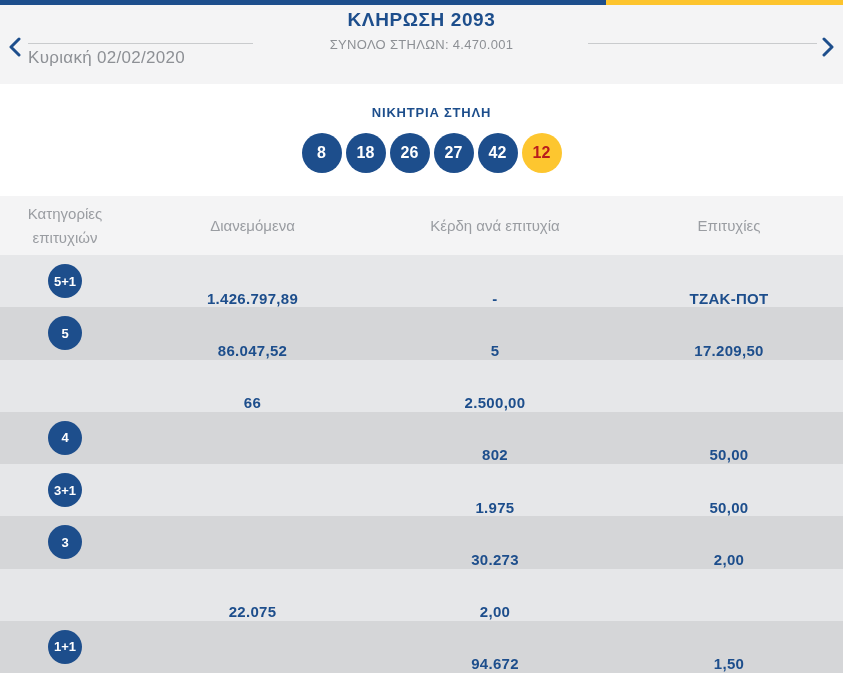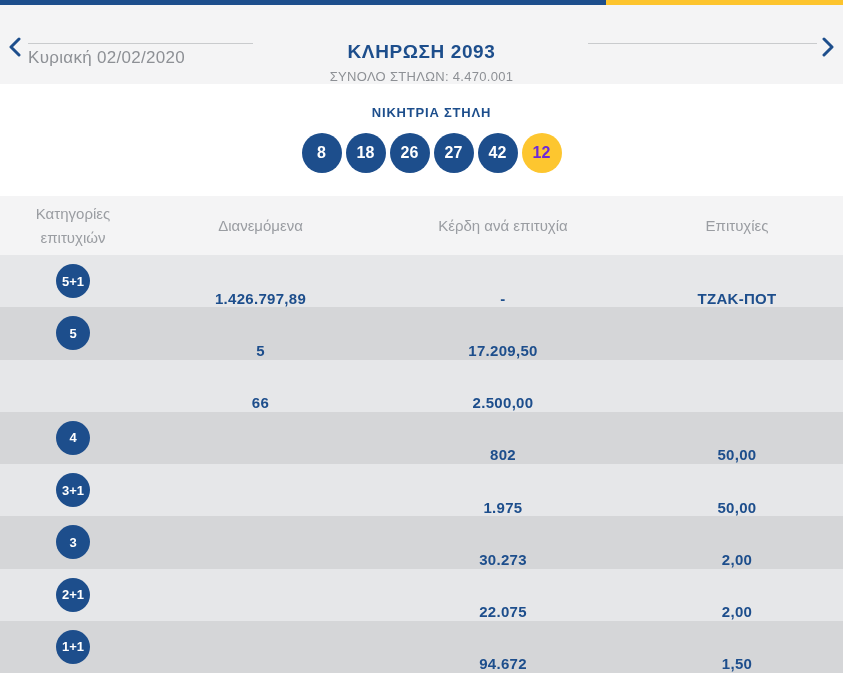--- a/index.html
+++ b/index.html
@@ -24,38 +24,38 @@
   }
   .nav-chevron svg { width: 12px; height: 20px; stroke: #1d4e8c; stroke-width: 3; fill: none; stroke-linecap: round; stroke-linejoin: round; }
   .nav-prev { left: 8px; }
   .nav-next { right: 8px; }
 
   .date-group { position: absolute; left: 28px; top: 38px; }
   .hline { width: 225px; height: 1px; background: #c9cbcd; }
   .right-line { position: absolute; right: 26px; top: 38px; width: 229px; height: 1px; background: #c9cbcd; }
   .date-text { margin-top: 4px; font-size: 17px; color: #8d9095; letter-spacing: 0.3px; }
 
-  .title-group { position: absolute; left: 0; right: 0; top: 36px; text-align: center; }
+  .title-group { position: absolute; left: 0; right: 0; top: 4px; text-align: center; }
   .draw-title { font-size: 19px; font-weight: bold; color: #1d4e8c; letter-spacing: 0.6px; }
   .draw-subtitle { margin-top: 6px; font-size: 13px; color: #8d9095; letter-spacing: 0.3px; }
 
   
   .winning { height: 112px; background: #ffffff; text-align: center; padding-top: 21px; margin-left: 20px; }
   .winning-label { font-size: 13px; font-weight: bold; color: #1d4e8c; letter-spacing: 0.8px; }
   .balls { margin-top: 13px; display: flex; justify-content: center; gap: 4px; }
   .ball {
     width: 40px; height: 40px; border-radius: 50%;
     background: #1d4e8c; color: #ffffff;
     font-weight: bold; font-size: 16px;
     display: flex; align-items: center; justify-content: center;
   }
-  .ball.bonus { background: #fdc62f; color: #6d28d9; }
+  .ball.bonus { background: #fdc62f; color: #b91c1c; }
 
   
-  .grid-cols { display: grid; grid-template-columns: 130px 245px 240px 228px; align-items: center; text-align: center; padding-left: 8px; }
+  .grid-cols { display: grid; grid-template-columns: 130px 245px 240px 228px; align-items: center; text-align: center; }
   .thead { height: 59px; background: #f4f4f5; color: #9a9da2; font-size: 15px; }
   .th-first { padding: 0 16px; line-height: 1.55; }
   .tbody { height: 418px; display: flex; flex-direction: column; }
   .trow { flex: 1; }
   .trow:nth-child(odd) { background: #e6e7e9; }
   .trow:nth-child(even) { background: #d5d6d8; }
   .badge {
     width: 34px; height: 34px; border-radius: 50%;
     background: #1d4e8c; color: #ffffff;
     font-weight: bold; font-size: 13px;
@@ -128,20 +128,21 @@
           <div class="badge">5+1</div>
         </div>
       <div class="cell">1.426.797,89</div>
       <div class="cell">-</div>
       <div class="cell">ΤΖΑΚ-ΠΟΤ</div>
     </div>
     <div class="trow grid-cols">
       <div>
           <div class="badge">5</div>
         </div>
+      <div class="cell">86.047,52</div>
       <div class="cell">5</div>
       <div class="cell">17.209,50</div>
     </div>
     <div class="trow grid-cols">
       <div class="cell"></div>
       <div class="cell">66</div>
       <div class="cell">2.500,00</div>
     </div>
     <div class="trow grid-cols">
       <div>
@@ -161,23 +162,20 @@
     </div>
     <div class="trow grid-cols">
       <div>
           <div class="badge">3</div>
         </div>
       <div class="cell"></div>
       <div class="cell">30.273</div>
       <div class="cell">2,00</div>
     </div>
     <div class="trow grid-cols">
-      <div>
-          <div class="badge">2+1</div>
-        </div>
       <div class="cell"></div>
       <div class="cell">22.075</div>
       <div class="cell">2,00</div>
     </div>
     <div class="trow grid-cols">
       <div>
           <div class="badge">1+1</div>
         </div>
       <div class="cell"></div>
       <div class="cell">94.672</div>

